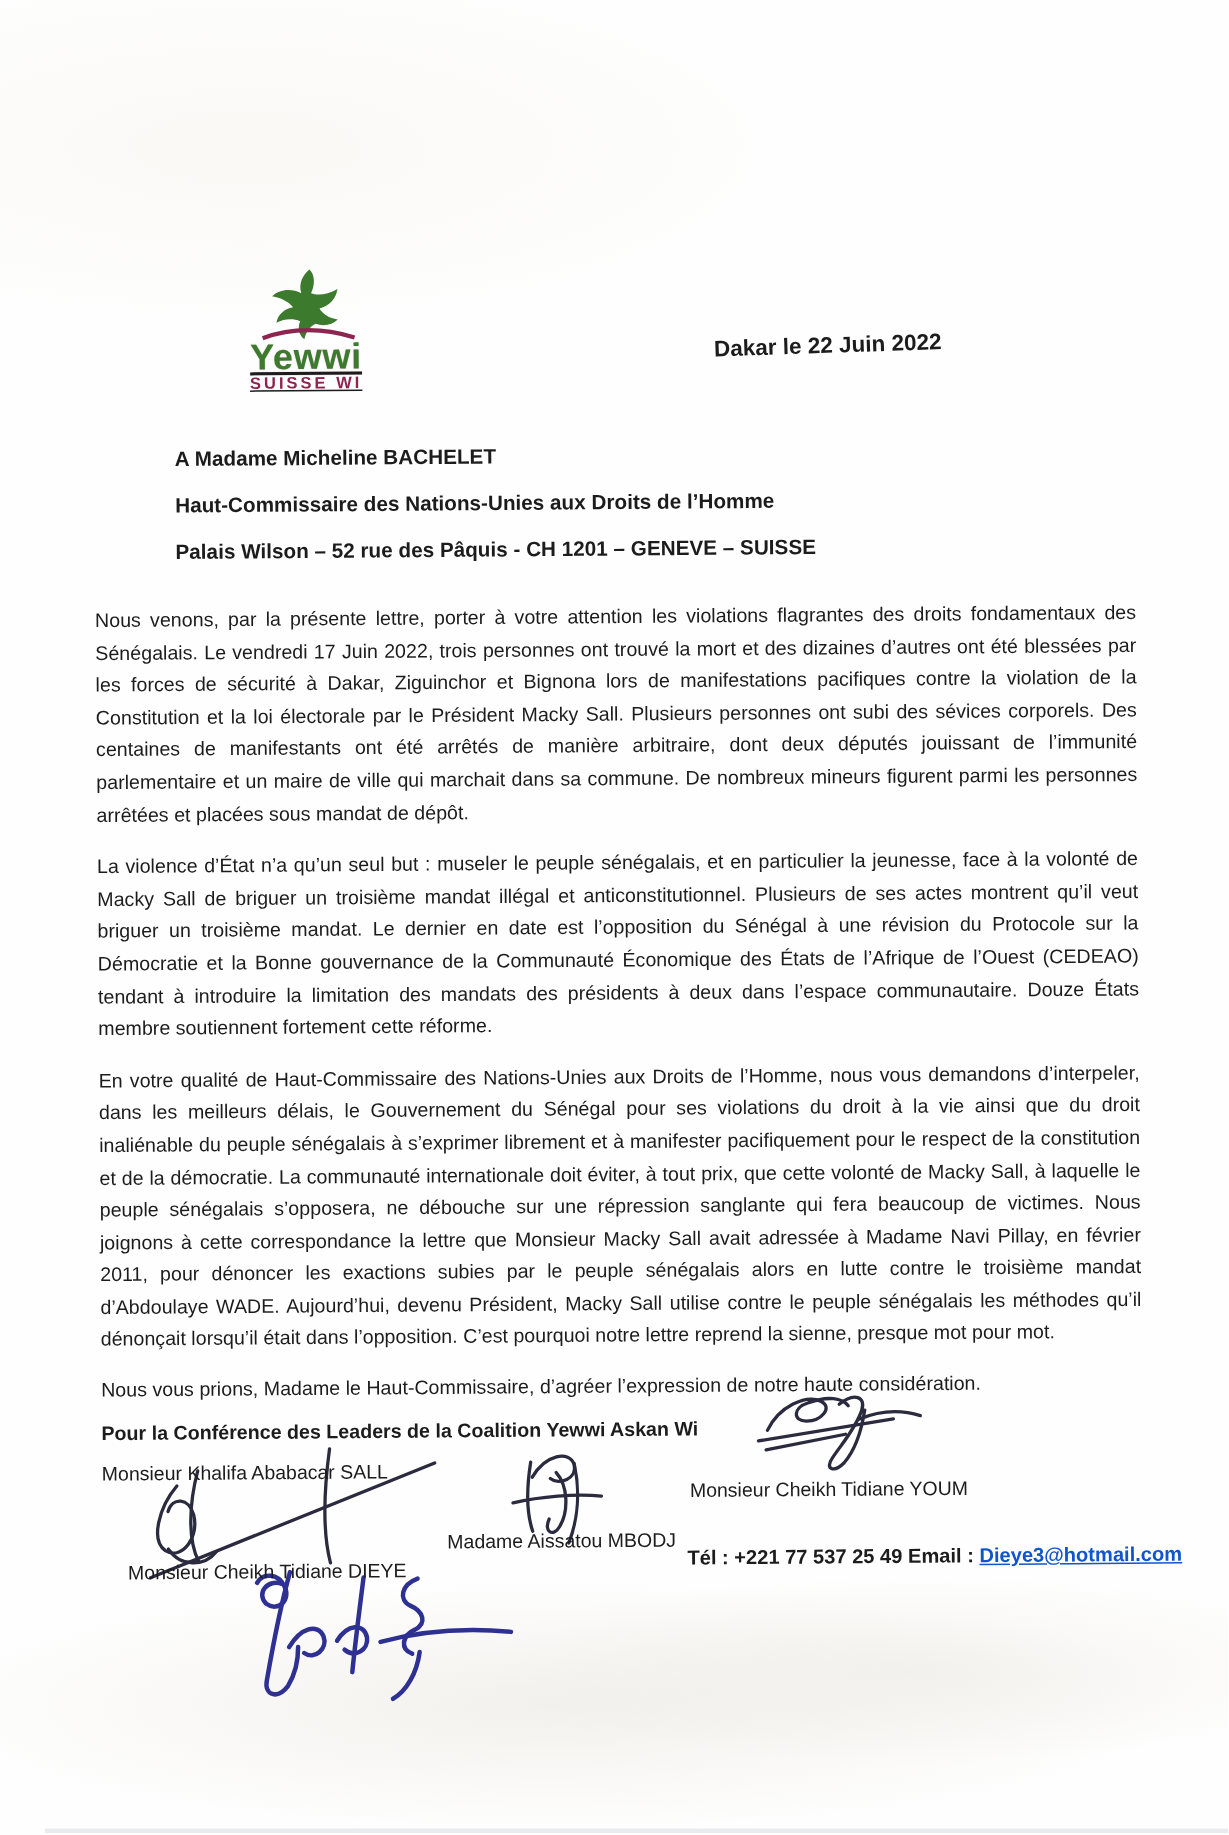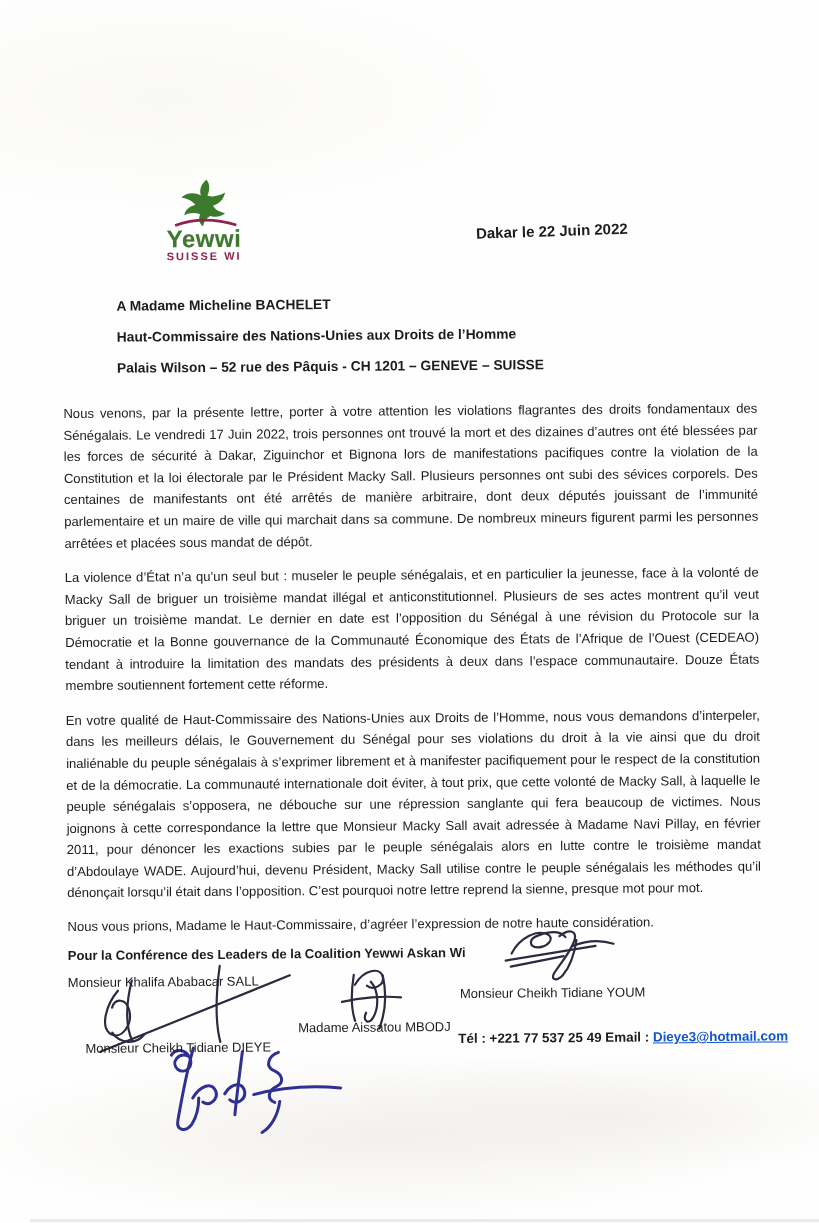--- a/index.html
+++ b/index.html
@@ -16,21 +16,21 @@
     background:
       radial-gradient(ellipse 600px 120px at 45% 93%, rgba(233,230,222,.55), rgba(255,255,255,0) 70%),
       radial-gradient(ellipse 420px 90px at 75% 91%, rgba(236,233,226,.5), rgba(255,255,255,0) 70%),
       radial-gradient(ellipse 500px 160px at 20% 8%, rgba(248,247,243,.8), rgba(255,255,255,0) 75%),
       #fefefe;
     overflow:hidden;
   }
   .scan{position:absolute;inset:0;transform:rotate(-0.45deg);transform-origin:40% 30%;}
 
   
-  .logo{position:absolute;left:150px;top:176px;width:110px;text-align:center;}
+  .logo{position:absolute;left:150px;top:176px;width:110px;text-align:center;text-decoration:underline;}
   .logo svg{display:block;margin:0 auto;}
   .logo-title{
     font-weight:bold;font-size:24px;line-height:20px;color:#3c7a2e;
     letter-spacing:.5px;text-shadow:0 0 1px rgba(142,36,80,.35);
   }
   .logo-sub{
     font-weight:bold;font-size:11px;letter-spacing:2px;color:#8e2450;margin-top:1px;
   }
   .date{
     position:absolute;left:477px;top:224px;

